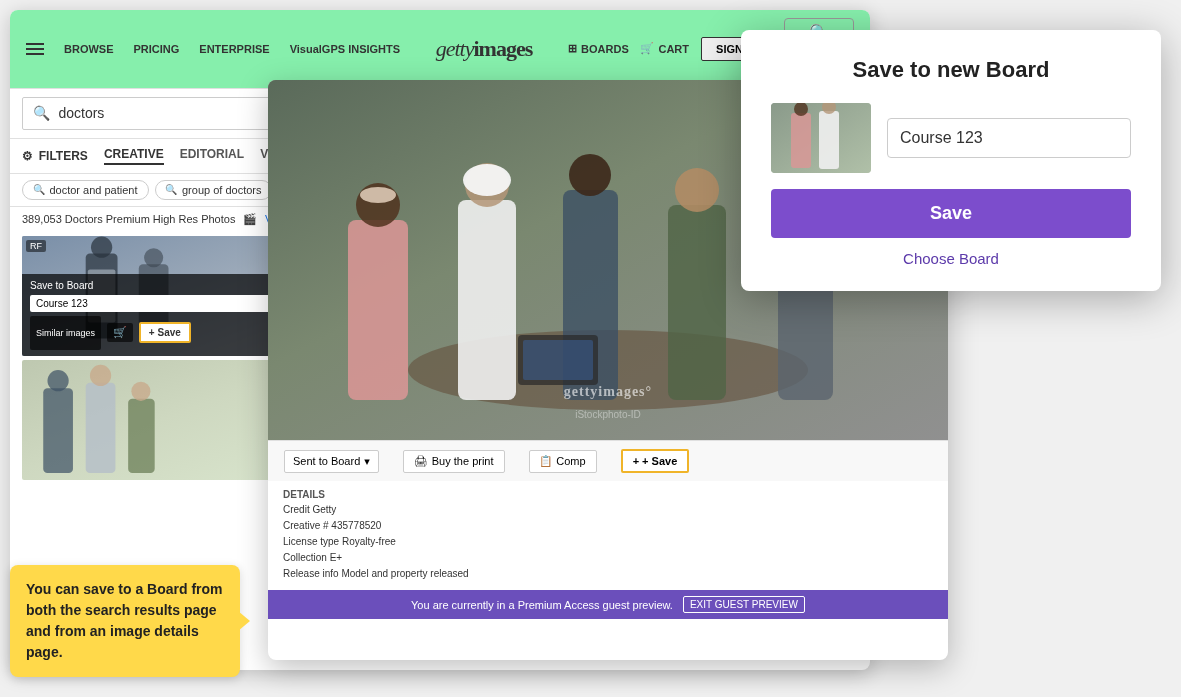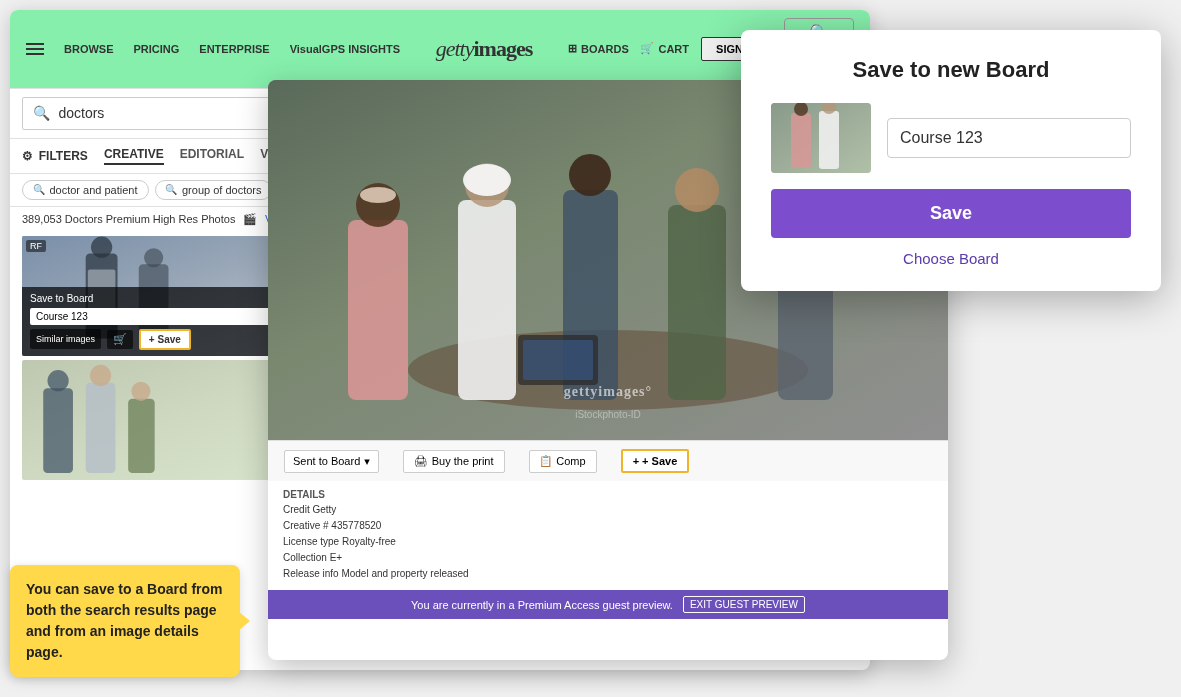--- a/index.html
+++ b/index.html
@@ -314,21 +314,21 @@
     .bottom-actions {
       display: flex;
       align-items: center;
       gap: 6px;
     }
     .similar-btn {
       background: rgba(0,0,0,0.6);
       color: #fff;
       border: none;
       font-size: 9px;
-      padding: 5px 6px;
+      padding: 12px 6px;
       border-radius: 2px;
       cursor: pointer;
     }
     .cart-icon-btn {
       background: rgba(0,0,0,0.6);
       color: #fff;
       border: none;
       font-size: 11px;
       padding: 3px 6px;
       border-radius: 2px;

